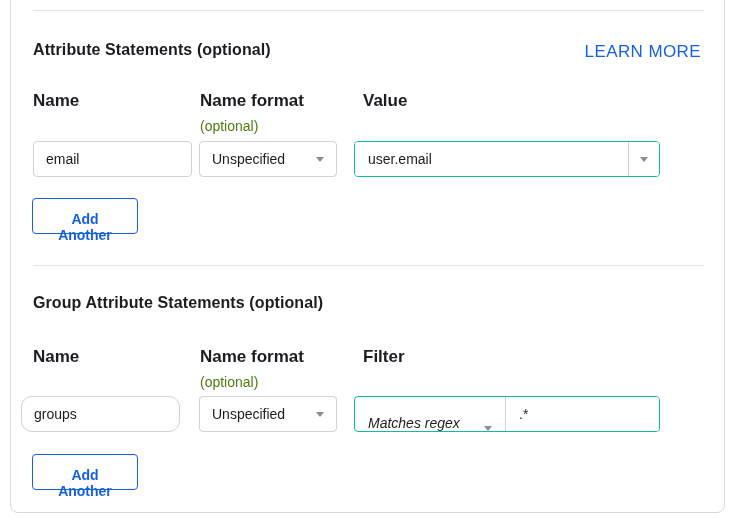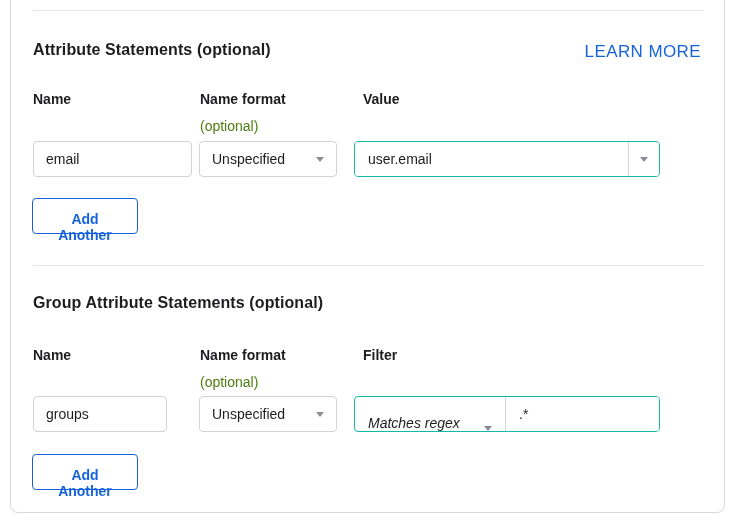--- a/index.html
+++ b/index.html
@@ -50,21 +50,21 @@
     right: 36px;
     font-size: 17px;
     color: #1662dd;
     letter-spacing: 0.4px;
     text-decoration: none;
     cursor: pointer;
   }
 
   .col-label {
     position: absolute;
-    font-size: 14px;
+    font-size: 17px;
     font-weight: bold;
     color: #1d1d21;
   }
   .col-sublabel {
     position: absolute;
     font-size: 14px;
     color: #4d7c0f;
   }
 
   .control {
@@ -203,21 +203,21 @@
 
     <div class="divider" style="top:265px"></div>
 
     <div class="section-title" style="top:294px">Group Attribute Statements (optional)</div>
 
     <div class="col-label" style="left:33px; top:347px">Name</div>
     <div class="col-label" style="left:200px; top:347px">Name format</div>
     <div class="col-sublabel" style="left:200px; top:374px">(optional)</div>
     <div class="col-label" style="left:363px; top:347px">Filter</div>
 
-    <input class="text-input" type="text" style="left: 33px; top: 396px; width: 134px;" value="groups">
+    <input class="text-input" type="text" style="left: 21px; top: 396px; width: 159px; border-radius: 11px;" value="groups">
 
     <div class="control select" style="left:199px; top:396px; width:138px">
       <span class="select-text">Unspecified</span>
       <span class="caret"></span>
     </div>
 
     <div class="group" style="left:354px; top:396px; width:306px">
       <div class="group-select group-divider-right" style="width:151px">
         <span class="select-text">Matches regex</span>
         <span class="caret"></span>

